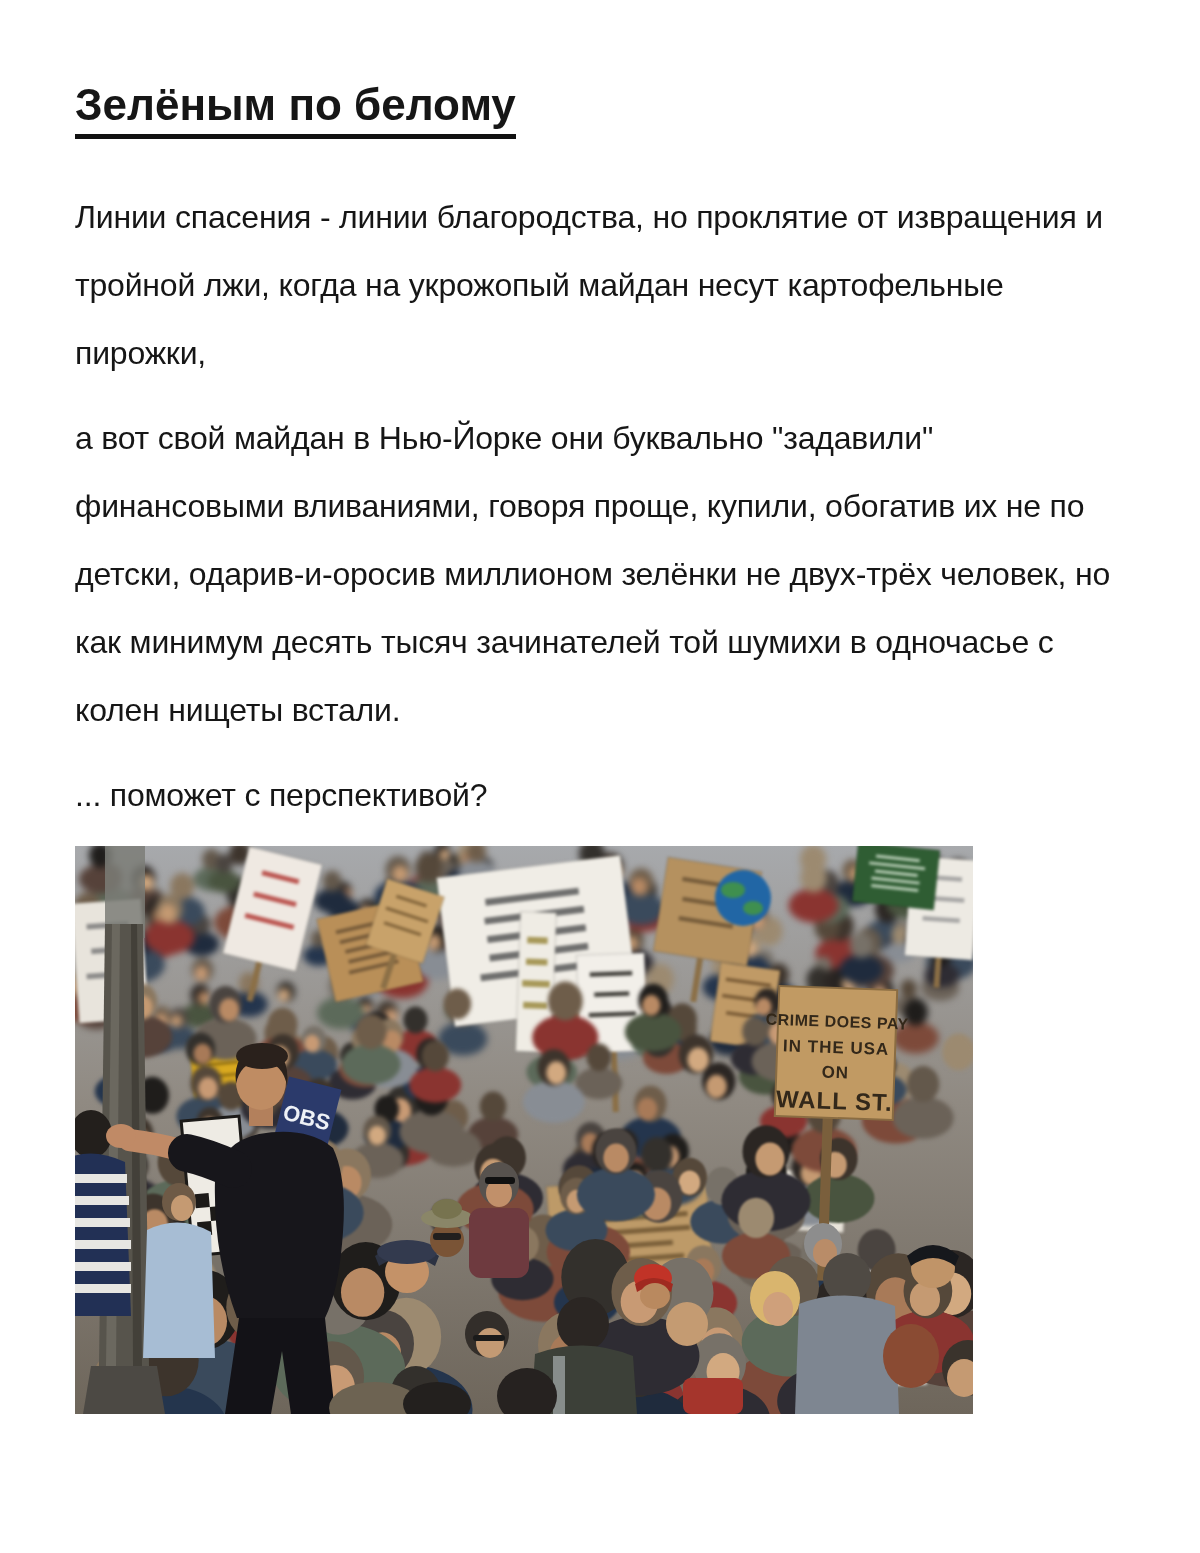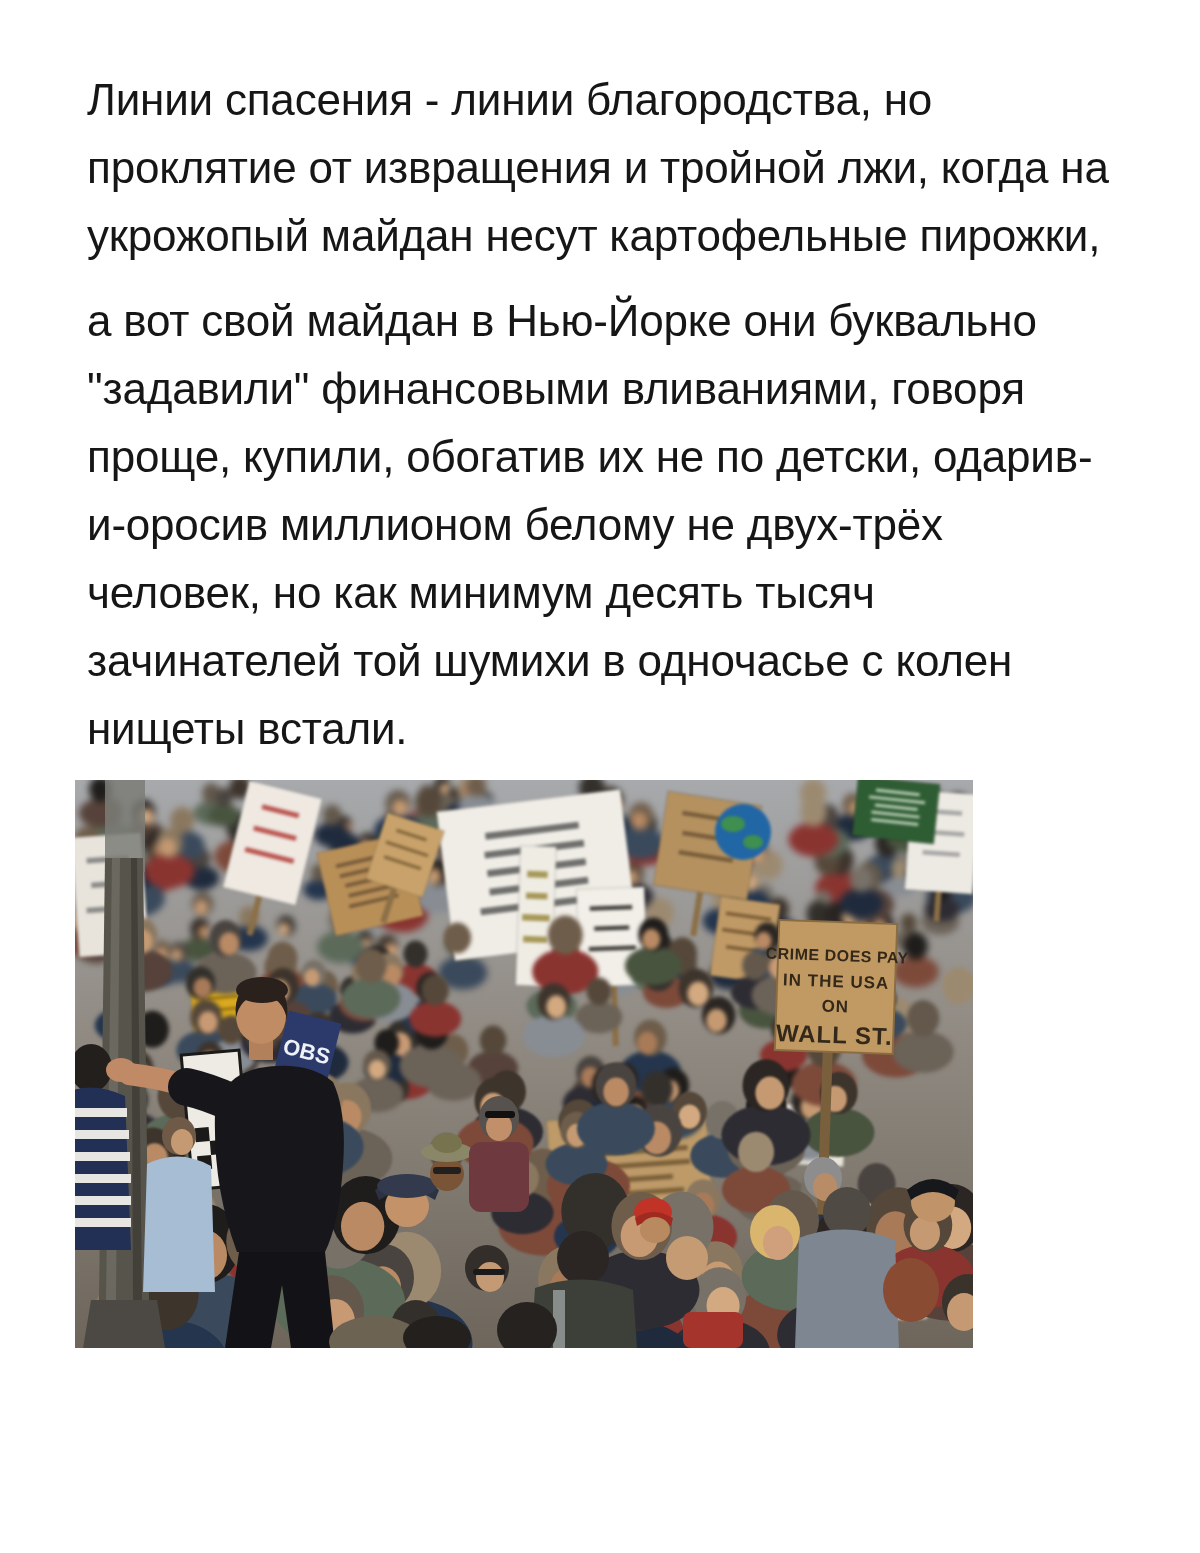--- a/index.html
+++ b/index.html
@@ -8,46 +8,50 @@
     font-family:"Liberation Sans",sans-serif;color:#161616;
     overflow:hidden;
   }
   .page{padding:66px 70px 40px 75px;}
   .title-wrap{margin:14px 0 44px;}
   .title{
     display:inline-block;font-size:44px;font-weight:bold;line-height:1.15;
     border-bottom:5px solid #111;padding-bottom:3px;margin:0;
   }
   .body-text p{
-    font-size:44px;line-height:68px;letter-spacing:-0.2px;
-    margin:0 12px 17px;max-width:1058px;
+    font-size:32px;line-height:68px;letter-spacing:-0.2px;
+    margin:0 0 17px;max-width:1058px;
   }
   figure.photo{margin:14px 0 0;width:898px;}
   svg.photo-svg{display:block;width:898px;height:568px;background:#8d8d8b;}
   svg text{font-family:"Liberation Sans",sans-serif;}
   .credit{
     width:898px;text-align:right;margin-top:3px;
     font-family:"DejaVu Sans Mono",monospace;font-size:14px;
     letter-spacing:3.5px;color:#8f8f8f;white-space:nowrap;
   }
   .blur35{filter:blur(3.5px);}
   .blur20{filter:blur(2px);}
   .blur18{filter:blur(1.8px);}
   .blur10{filter:blur(1px);}
   .blur05{filter:blur(0.5px);}
 </style>
 </head>
 <body>
 
 <div class="page">
 
+  <div class="title-wrap">
+    <h1 class="title">Зелёным по белому</h1>
+  </div>
 
   <div class="body-text">
     <p>Линии спасения - линии благородства, но проклятие от извращения и тройной лжи, когда на укрожопый майдан несут картофельные пирожки,</p>
-    <p>а вот свой майдан в Нью-Йорке они буквально "задавили" финансовыми вливаниями, говоря проще, купили, обогатив их не по детски, одарив-и-оросив миллионом белому не двух-трёх человек, но как минимум десять тысяч зачинателей той шумихи в одночасье с колен нищеты встали.</p>
+    <p>а вот свой майдан в Нью-Йорке они буквально "задавили" финансовыми вливаниями, говоря проще, купили, обогатив их не по детски, одарив-и-оросив миллионом зелёнки не двух-трёх человек, но как минимум десять тысяч зачинателей той шумихи в одночасье с колен нищеты встали.</p>
+    <p>... поможет с перспективой?</p>
   </div>
 
   <figure class="photo">
     <svg class="photo-svg" viewBox="0 0 898 568" preserveAspectRatio="none" aria-hidden="true">
       <defs>
         <linearGradient id="bgGrad" x1="0" y1="0" x2="0" y2="1">
           <stop offset="0" stop-color="#a7a9ac"></stop>
           <stop offset="0.45" stop-color="#908a82"></stop>
           <stop offset="1" stop-color="#6e665b"></stop>
         </linearGradient>

